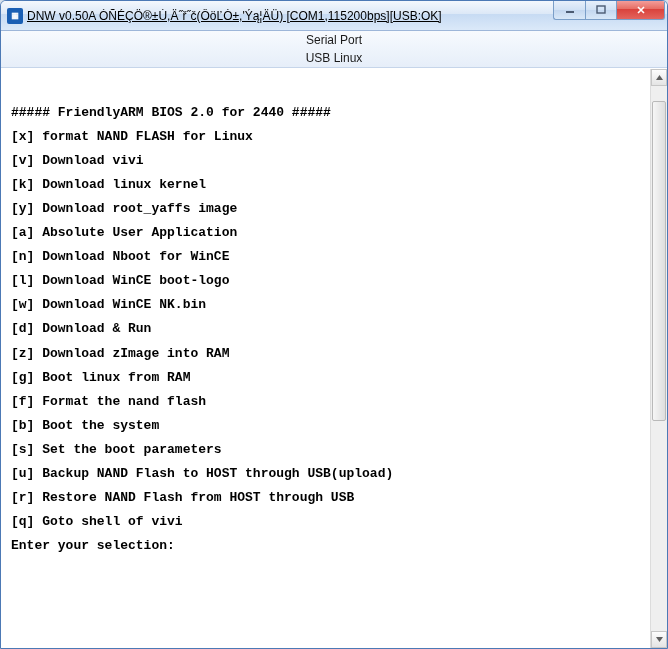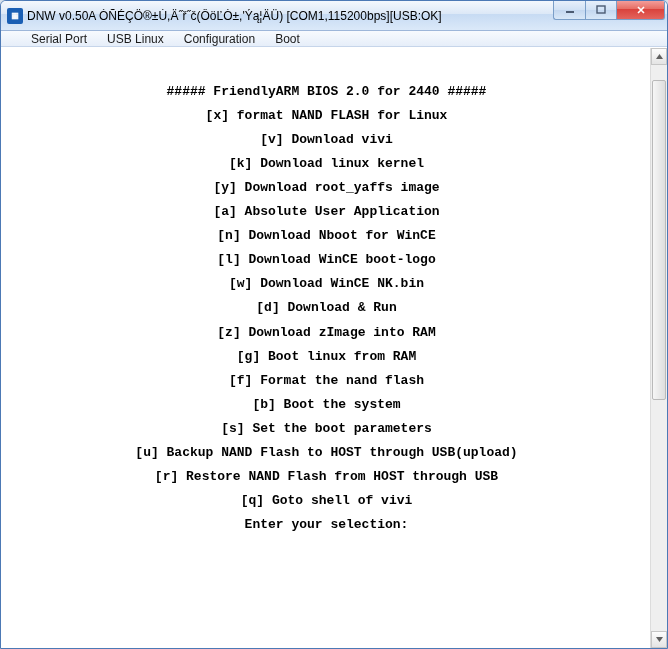--- a/index.html
+++ b/index.html
@@ -44,20 +44,21 @@
     color: #fff;
     font-size: 8px;
     font-weight: bold;
   }
   .title-text {
     font-size: 12px;
     color: #000;
     white-space: nowrap;
     overflow: hidden;
     flex: 1;
+    text-decoration: underline;
   }
   .win-buttons {
     display: flex;
     gap: 0;
     align-self: flex-start;
     margin-top: -1px;
   }
   .win-btn {
     width: 32px;
     height: 20px;
@@ -75,41 +76,41 @@
   .win-btn.max { }
   .win-btn.close {
     width: 48px;
     border-radius: 0 0 3px 0;
     border-left: none;
     background: linear-gradient(to bottom, #f5a3a0 0%, #e76f66 45%, #d9403a 46%, #e3645d 100%);
     color: #fff;
   }
   .win-btn svg { display:block; }
   .menubar {
-    height: 16px;
+    height: 37px;
     background: linear-gradient(to bottom, #f7fafe 0%, #e6eef9 100%);
     border-bottom: 1px solid #c6d5ea;
     display: flex;
     align-items: center;
-    padding: 0 20px;
+    padding: 0 4px;
     font-size: 12px;
     color: #1a1a1a;
+    flex-direction: column;
   }
   .menu-item {
     padding: 2px 10px;
     cursor: default;
   }
   .client-area {
     flex: 1;
     display: flex;
     background: #fff;
     border-top: 1px solid #fff;
     position: relative;
     overflow: hidden;
-    text-align: center;
   }
   .terminal {
     flex: 1;
     padding: 8px 8px 8px 10px;
     font-family: "Courier New", monospace;
     font-size: 13px;
     font-weight: bold;
     color: #000;
     line-height: 1.85;
     white-space: pre;

